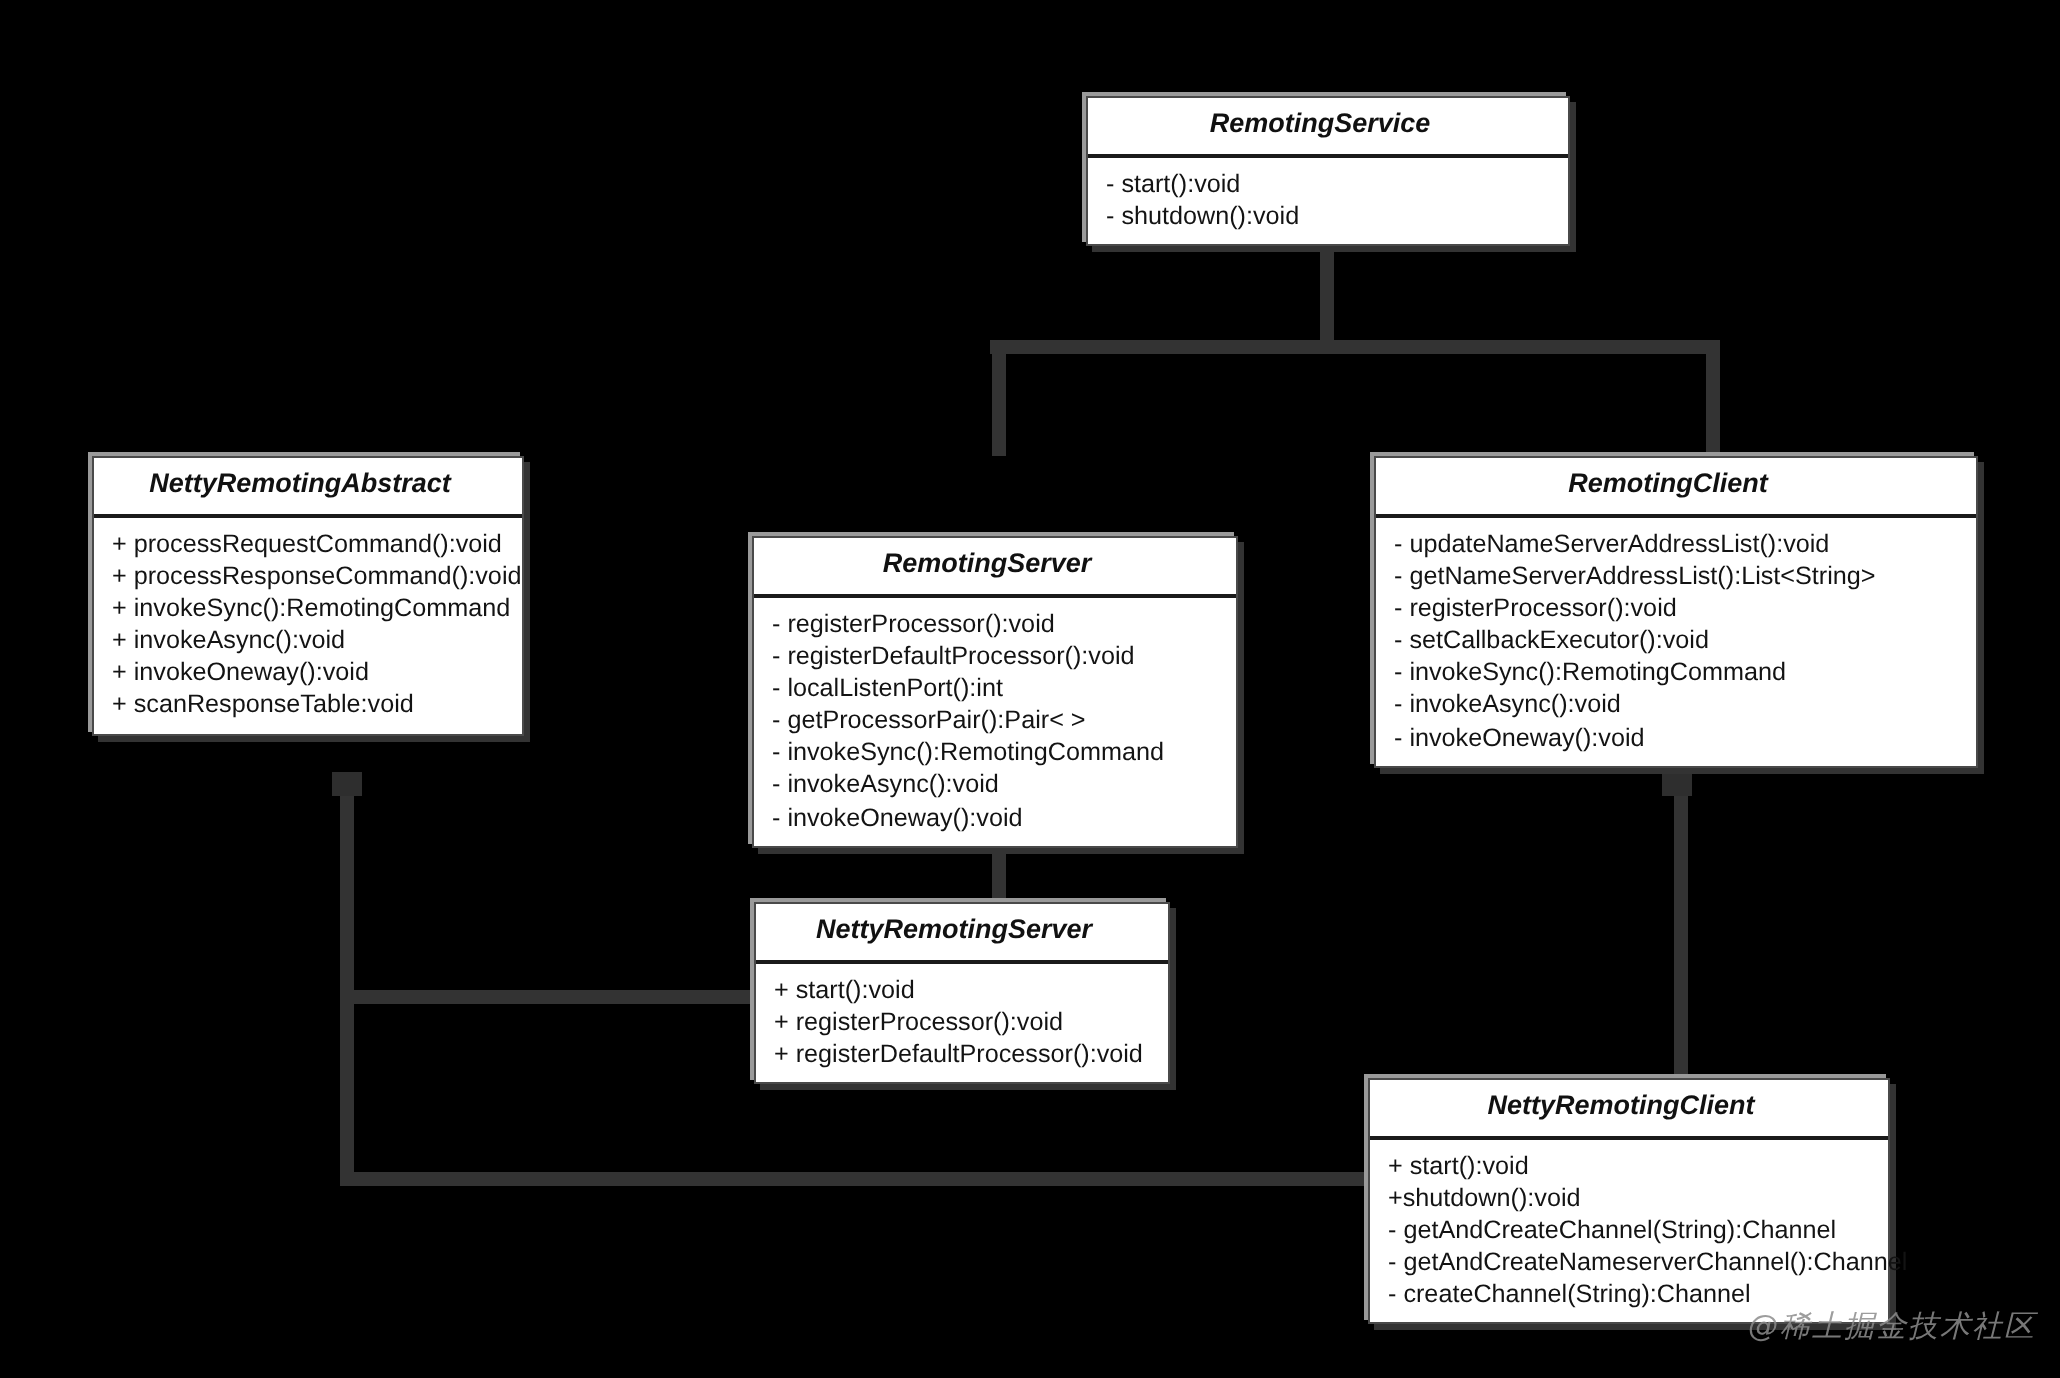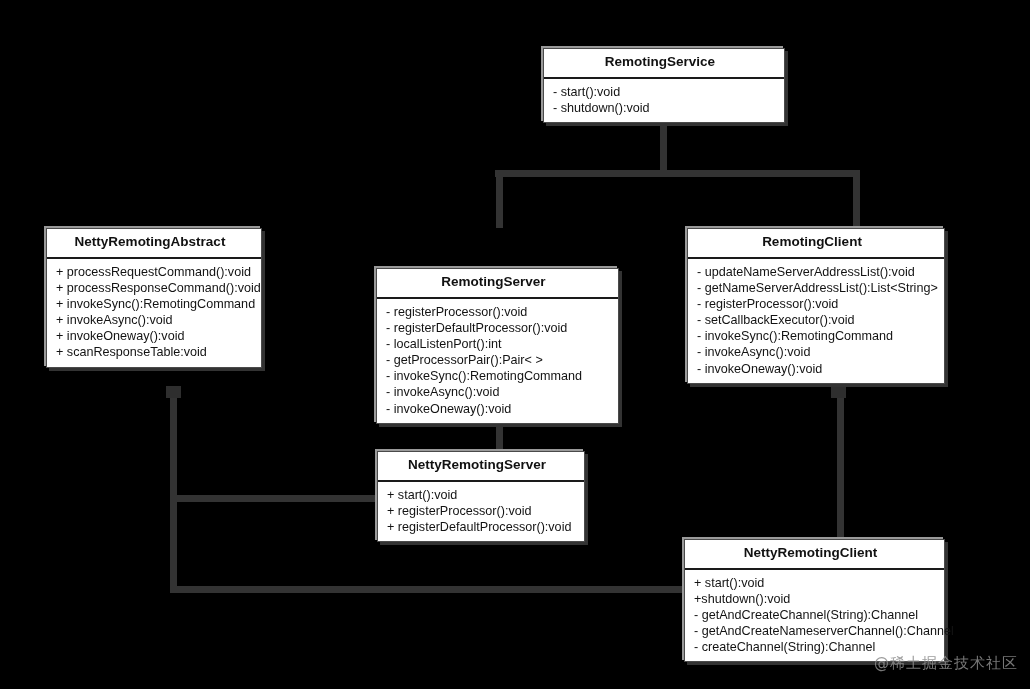--- a/index.html
+++ b/index.html
@@ -41,20 +41,21 @@
   }
   .umlbox .title {
     font-weight: bold;
     font-size: 13.5px;
     color: #111111;
     text-align: center;
     padding: 6px 12px 7px 4px;
     border-bottom: 2px solid #1a1a1a;
     line-height: 1.1;
     white-space: nowrap;
+    font-style: italic;
   }
   .umlbox .members {
     padding: 5px 0 6px 0;
     border-radius: 15px;
   }
   .umlbox .member {
     font-size: 12.6px;
     color: #131313;
     line-height: 1.28;
     padding: 0 6px 0 9px;
@@ -66,20 +67,21 @@
     position: absolute;
     right: 12px;
     bottom: 16px;
     font-size: 15px;
     color: #8c8c8c;
     letter-spacing: 1px;
     opacity: 0.85;
     z-index: 20;
     white-space: nowrap;
     font-family: "DejaVu Sans", sans-serif;
+    font-style: italic;
   }
 </style>
 </head>
 <body>
 
 <div id="canvas">
 
   <div class="conn conn-v" style="left:660px; top:126px; height:50px;"></div>
 
   <div class="conn conn-h" style="left:495px; top:170px; width:365px;"></div>
@@ -127,21 +129,21 @@
       <div class="member">- registerProcessor():void</div>
       <div class="member">- registerDefaultProcessor():void</div>
       <div class="member">- localListenPort():int</div>
       <div class="member">- getProcessorPair():Pair&lt; &gt;</div>
       <div class="member">- invokeSync():RemotingCommand</div>
       <div class="member">- invokeAsync():void</div>
       <div class="member">- invokeOneway():void</div>
     </div>
   </div>
 
-  <div class="umlbox" style="left:687px; top:228px; width:258px;">
+  <div class="umlbox" style="left:687px; top:228px; width:302px;">
     <div class="title">RemotingClient</div>
     <div class="members">
       <div class="member">- updateNameServerAddressList():void</div>
       <div class="member">- getNameServerAddressList():List&lt;String&gt;</div>
       <div class="member">- registerProcessor():void</div>
       <div class="member">- setCallbackExecutor():void</div>
       <div class="member">- invokeSync():RemotingCommand</div>
       <div class="member">- invokeAsync():void</div>
       <div class="member">- invokeOneway():void</div>
     </div>

